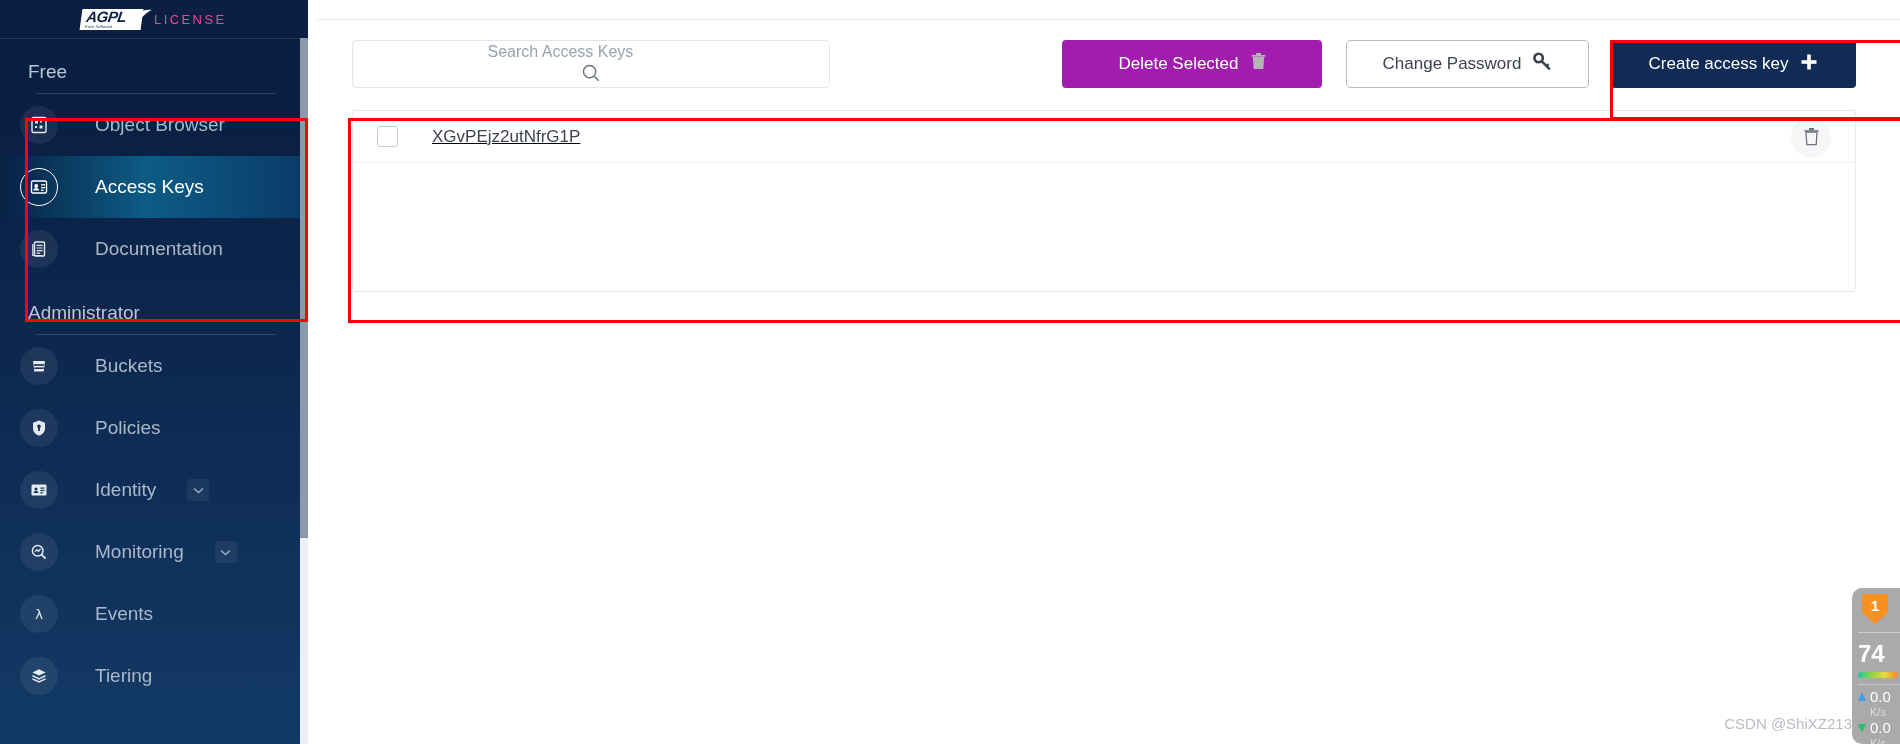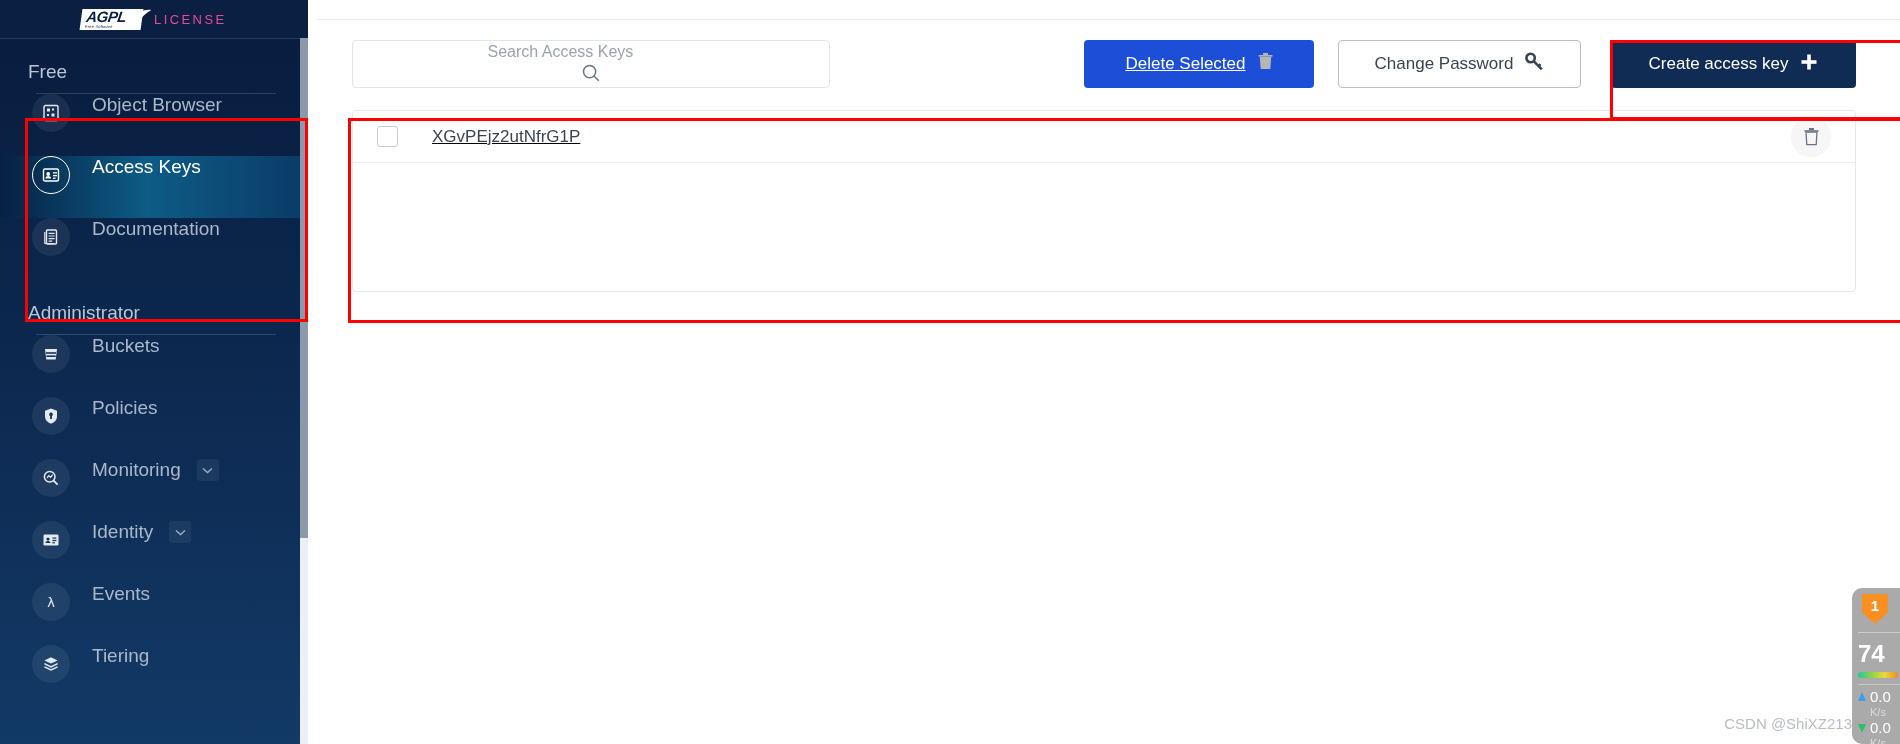--- a/index.html
+++ b/index.html
@@ -56,23 +56,23 @@
     height: 1px; background: rgba(255,255,255,.12); margin: 0;
   }
   .sec-title {
     color: #b9c6d6; font-size: 19px; padding: 22px 0 10px 28px;
   }
   .sec-rule {
     height: 1px; background: rgba(255,255,255,.15);
     margin: 0 32px 0 36px;
   }
   .nav-item {
-    display: flex; align-items: flex-start;
-    height: 62px; padding-left: 32px;
-    cursor: pointer; position: relative;
+    display: flex; align-items: center;
+    height: 62px; padding-left: 20px;
+    cursor: pointer; position: relative; gap: 15px;
   }
   .nav-item.active {
     background: linear-gradient(90deg,#072043 0%, #0d5c86 48%, #0a3a66 100%);
   }
   .nav-ico {
     width: 38px; height: 38px; border-radius: 50%;
     background: rgba(255,255,255,.07);
     display: flex; align-items: center; justify-content: center;
     flex: 0 0 38px;
   }
@@ -124,31 +124,31 @@
   .search-box input::placeholder { color: #9aa2ae; }
   .tb-spacer { flex: 1; }
 
   .btn {
     height: 48px; border-radius: 4px;
     display: inline-flex; align-items: center; justify-content: center;
     gap: 12px; font-size: 17px; cursor: pointer;
     padding: 0 22px; white-space: nowrap;
   }
   .btn-disabled {
-    background: #1d4ed8; color: #ffffff; border: none;
-    cursor: default; width: 230px; text-decoration: underline;
+    background: #a21caf; color: #ffffff; border: none;
+    cursor: default; width: 260px;
   }
   .btn-outline {
     background: #ffffff; color: #3b4250;
     border: 1px solid #b9bdc4; width: 243px;
     margin-left: 24px;
   }
   .btn-primary {
     background: #102c55; color: #ffffff; border: none;
-    width: 245px; margin-left: 30px;
+    width: 245px; margin-left: 22px;
   }
 
   
   .card {
     margin: 22px 44px 0 36px;
     border: 1px solid #e6e8ec; border-radius: 4px;
     background: #fff; height: 182px;
     overflow: hidden;
   }
   .thead {
@@ -315,45 +315,45 @@
             <circle cx="9" cy="7.4" r="1.8" fill="#14325c"></circle>
             <rect x="8.1" y="8.4" width="1.8" height="3.6" fill="#14325c"></rect>
           </svg>
       </span>
       <span class="nav-label">Policies</span>
     </div>
 
     <div class="nav-item">
       <span class="nav-ico">
         <svg width="18" height="18" viewBox="0 0 18 18">
-            <circle cx="7.7" cy="7.7" r="5.3" fill="none" stroke="#e4eaf2" stroke-width="1.5"></circle>
-            <path d="M11.6 11.6l4 4" stroke="#e4eaf2" stroke-width="1.8"></path>
-            <path d="M5 8.8l1.8-2.2 1.8 1.7 2-2.6" fill="none" stroke="#e4eaf2" stroke-width="1.2"></path>
-          </svg>
-      </span>
-      <span class="nav-label">Monitoring</span>
-      <span class="chev">
-        <svg width="11" height="7" viewBox="0 0 11 7">
-            <path d="M1 1.4L5.5 5.6 10 1.4" fill="none" stroke="#9fb0c4" stroke-width="1.3"></path>
-          </svg>
-      </span>
-    </div>
-
-    <div class="nav-item">
-      <span class="nav-ico">
-        <svg width="18" height="18" viewBox="0 0 18 18">
             <rect x="1.5" y="3.5" width="15" height="11" rx="1.3" fill="#e4eaf2"></rect>
             <circle cx="6" cy="8" r="1.6" fill="#14325c"></circle>
             <path d="M3.4 12c.4-1.4 1.4-2 2.6-2s2.2.6 2.6 2z" fill="#14325c"></path>
             <rect x="10.4" y="6.5" width="4" height="1.2" fill="#14325c"></rect>
             <rect x="10.4" y="8.9" width="4" height="1.2" fill="#14325c"></rect>
             <rect x="10.4" y="11.2" width="2.5" height="1.2" fill="#14325c"></rect>
           </svg>
       </span>
       <span class="nav-label">Identity</span>
+      <span class="chev">
+        <svg width="11" height="7" viewBox="0 0 11 7">
+            <path d="M1 1.4L5.5 5.6 10 1.4" fill="none" stroke="#9fb0c4" stroke-width="1.3"></path>
+          </svg>
+      </span>
+    </div>
+
+    <div class="nav-item">
+      <span class="nav-ico">
+        <svg width="18" height="18" viewBox="0 0 18 18">
+            <circle cx="7.7" cy="7.7" r="5.3" fill="none" stroke="#e4eaf2" stroke-width="1.5"></circle>
+            <path d="M11.6 11.6l4 4" stroke="#e4eaf2" stroke-width="1.8"></path>
+            <path d="M5 8.8l1.8-2.2 1.8 1.7 2-2.6" fill="none" stroke="#e4eaf2" stroke-width="1.2"></path>
+          </svg>
+      </span>
+      <span class="nav-label">Monitoring</span>
       <span class="chev">
         <svg width="11" height="7" viewBox="0 0 11 7">
             <path d="M1 1.4L5.5 5.6 10 1.4" fill="none" stroke="#9fb0c4" stroke-width="1.3"></path>
           </svg>
       </span>
     </div>
 
     <div class="nav-item">
       <span class="nav-ico">
         <svg width="18" height="18" viewBox="0 0 18 18">

